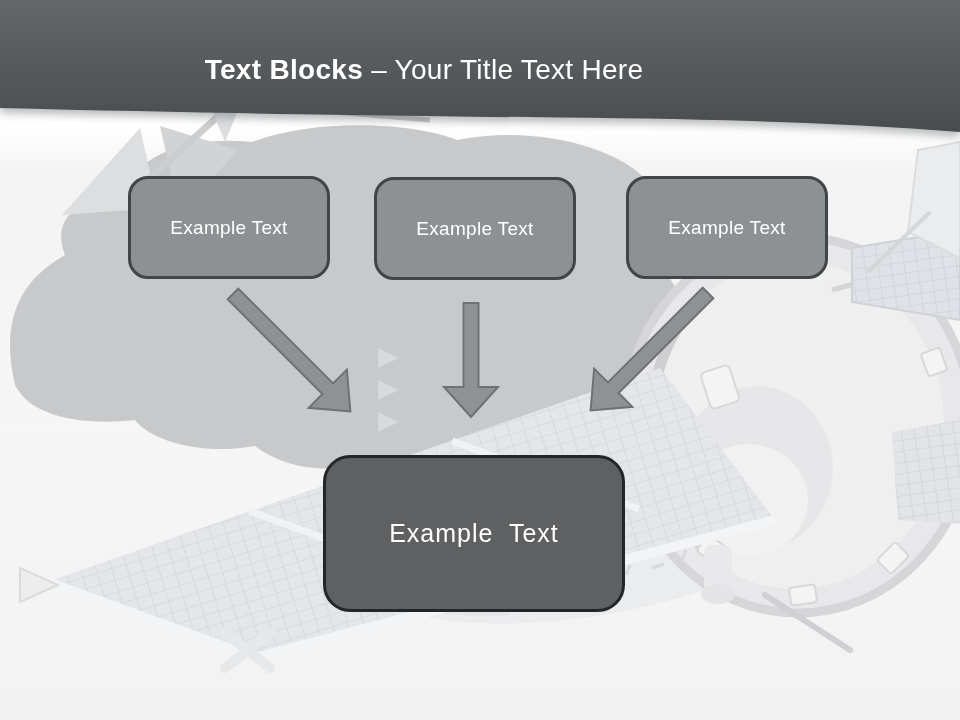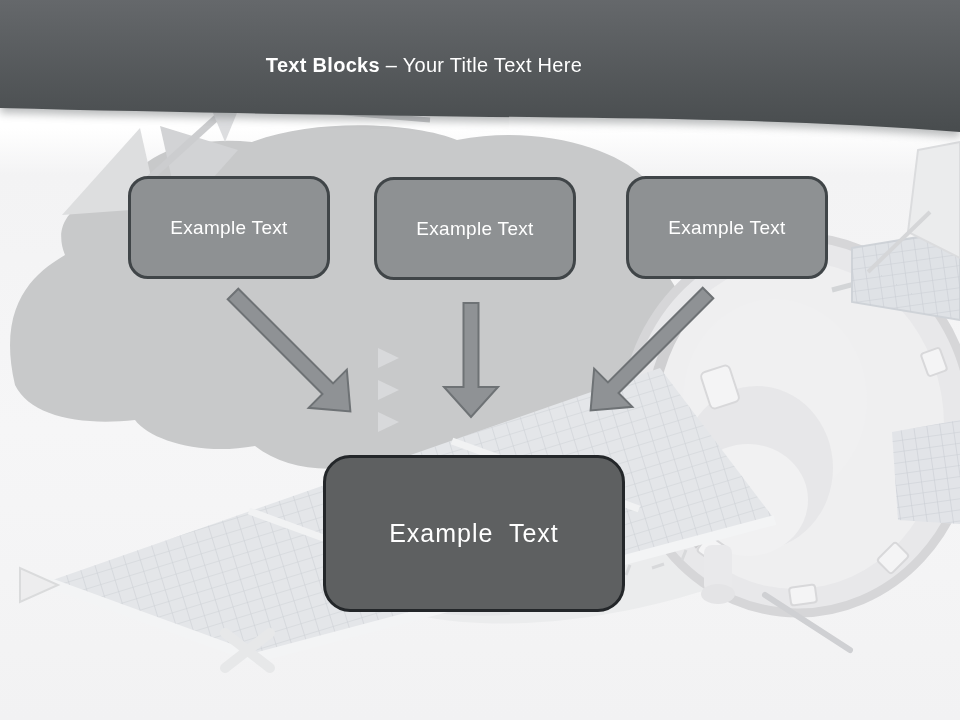--- a/index.html
+++ b/index.html
@@ -20,21 +20,21 @@
   }
   
   .header-wave{
     position:absolute;left:0;top:0;width:960px;height:160px;
     filter:drop-shadow(0 5px 4px rgba(100,104,106,.45));
   }
   .slide-title{
     position:absolute;left:0;top:54px;width:848px;
     text-align:center;
     color:#ffffff;
-    font-size:20px;
+    font-size:28px;
     letter-spacing:.3px;
     white-space:nowrap;
   }
   .slide-title .t-bold{font-weight:700;}
   .slide-title .t-rest{font-weight:400;}
   
   .tbox{
     position:absolute;
     width:202px;height:103px;
     box-sizing:border-box;

